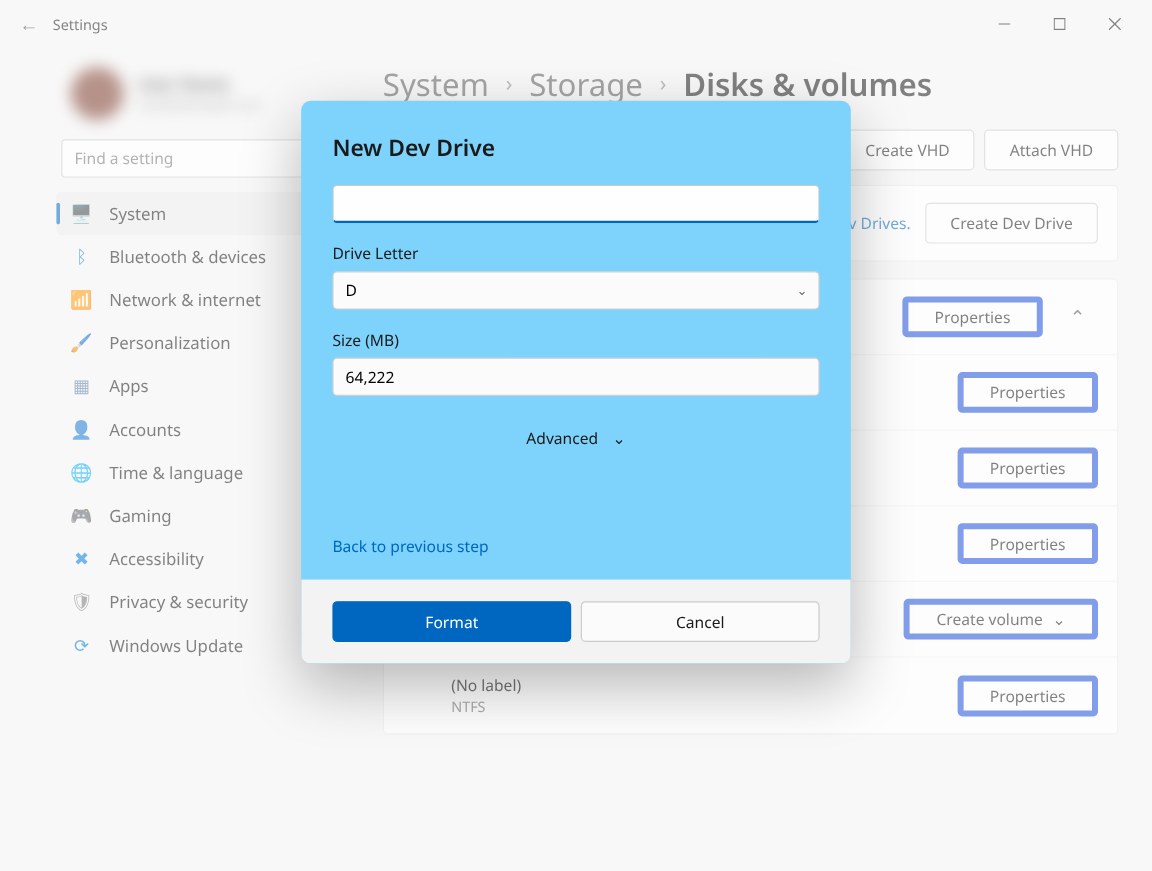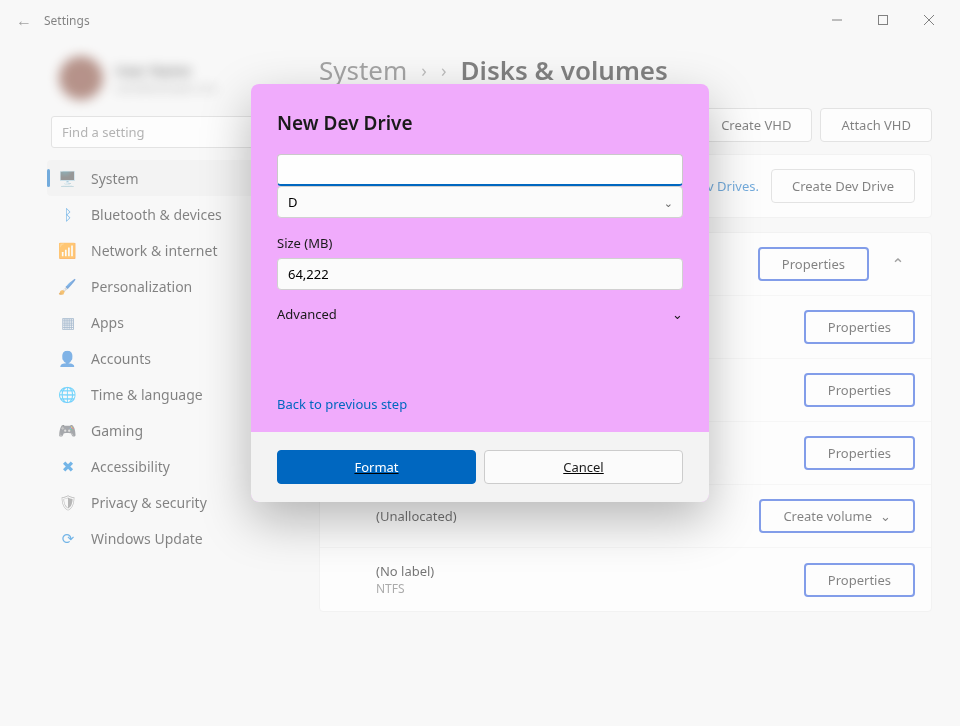--- a/index.html
+++ b/index.html
@@ -44,43 +44,43 @@
 
     .disk-card { background: #fbfbfb; border: 1px solid #e7e7e7; border-radius: 4px; padding: 0; margin-bottom: 8px; }
     .disk-header { display: flex; align-items: center; padding: 14px 16px; gap: 12px; }
     .disk-header .prop-btn { margin-left: auto; }
     .chev { width: 34px; text-align: center; color: #555; }
     .vol-row { display: flex; align-items: center; padding: 14px 16px 14px 56px; gap: 12px; border-top: 1px solid #eee; font-size: 13px; }
     .vol-row .info { display: flex; flex-direction: column; }
     .vol-row .info .sub { color: #666; font-size: 12px; }
     .vol-row .prop-btn { margin-left: auto; }
 
-    .prop-btn { height: 34px; padding: 0 22px; border: 2px solid #1d4ed8; border-radius: 4px; background: #fbfbfb; font-size: 13px; color: #1a1a1a; display: inline-flex; align-items: center; gap: 8px; }
+    .prop-btn { height: 34px; padding: 0 22px; border: 5px solid #1d4ed8; border-radius: 4px; background: #fbfbfb; font-size: 13px; color: #1a1a1a; display: inline-flex; align-items: center; gap: 8px; }
 
     
     .dimmer { position: absolute; inset: 0; background: rgba(255,255,255,0.45); pointer-events: none; }
 
     
     .dialog-wrap { position: absolute; inset: 0; display: flex; align-items: flex-start; justify-content: center; }
-    .dialog { width: 458px; background: #f0abfc; border-radius: 8px; box-shadow: 0 18px 50px rgba(0,0,0,0.28); margin-top: 84px; overflow: hidden; }
+    .dialog { width: 458px; background: #7dd3fc; border-radius: 8px; box-shadow: 0 18px 50px rgba(0,0,0,0.28); margin-top: 84px; overflow: hidden; }
     .dialog-body { padding: 26px 26px 18px; }
     .dialog-title { font-size: 19px; font-weight: 600; color: #1a1a1a; margin-bottom: 18px; }
     .field-label { font-size: 13px; color: #1a1a1a; margin-bottom: 6px; margin-top: 16px; }
     .field-label:first-of-type { margin-top: 0; }
     .text-input { width: 100%; height: 32px; padding: 0 10px; border: 1px solid #c9c9c9; border-bottom: 2px solid #0067c0; border-radius: 4px; background: #fefefe; font-size: 13px; outline: none; }
     .select-wrap { position: relative; }
     .select-input { width: 100%; height: 32px; padding: 0 10px; border: 1px solid #d0d0d0; border-radius: 4px; background: #fbfbfb; font-size: 13px; outline: none; display: flex; align-items: center; }
     .select-chev { position: absolute; right: 10px; top: 9px; color: #666; font-size: 11px; }
     .plain-input { width: 100%; height: 32px; padding: 0 10px; border: 1px solid #d0d0d0; border-radius: 4px; background: #fbfbfb; font-size: 13px; outline: none; }
     .minmax { font-size: 13px; color: #1a1a1a; margin-top: 14px; }
     .minmax-row { display: flex; gap: 20px; margin-bottom: 5px; }
     .minmax-row .k { width: 36px; }
-    .adv-row { display: flex; justify-content: space-between; align-items: center; margin-top: 15px; font-size: 13px; color: #1a1a1a; gap: 12px; }
+    .adv-row { display: flex; justify-content: center; align-items: center; margin-top: 26px; font-size: 13px; color: #1a1a1a; gap: 12px; }
     .back-link { color: #0067c0; font-size: 13px; margin-top: 72px; display: inline-block; }
-    .dialog-footer { background: #f3f3f3; padding: 18px 26px; display: flex; gap: 8px; text-decoration: underline; }
+    .dialog-footer { background: #f3f3f3; padding: 18px 26px; display: flex; gap: 8px; }
     .dlg-btn { flex: 1; height: 34px; border-radius: 4px; font-size: 13px; border: 1px solid #ccc; }
     .dlg-btn.primary { background: #0067c0; color: #fff; border-color: #0067c0; }
     .dlg-btn.secondary { background: #fbfbfb; color: #1a1a1a; }
   </style>
 </head>
 <body>
 
 <div class="titlebar">
   <div class="back-arrow">←</div>
   <div class="titlebar-title">Settings</div>
@@ -168,20 +168,21 @@
           <span class="nav-icon" style="color: rgb(0, 120, 212);">⟳</span>
           <span>Windows Update</span>
         </div>
       </div>
   </div>
 
   <div class="main">
     <div class="breadcrumb">
       <span>System</span>
       <span class="sep">›</span>
+      <span>Storage</span>
       <span class="sep">›</span>
       <span class="current">Disks &amp; volumes</span>
     </div>
 
     <div class="action-row">
       <button class="btn-outline">Create VHD</button>
       <button class="btn-outline">Attach VHD</button>
     </div>
 
     <div class="info-row">
@@ -228,20 +229,21 @@
 
 <div class="dimmer"></div>
 
 <div class="dialog-wrap">
   <div class="dialog">
     <div class="dialog-body">
       <div class="dialog-title">New Dev Drive</div>
 
       <input class="text-input" value="" style="">
 
+      <div class="field-label">Drive Letter</div>
       <div class="select-wrap">
         <div class="select-input">
           <span>D</span>
         </div>
         <span class="select-chev">⌄</span>
       </div>
 
       <div class="field-label">Size (MB)</div>
       <input class="plain-input" value="64,222" style="">
 

